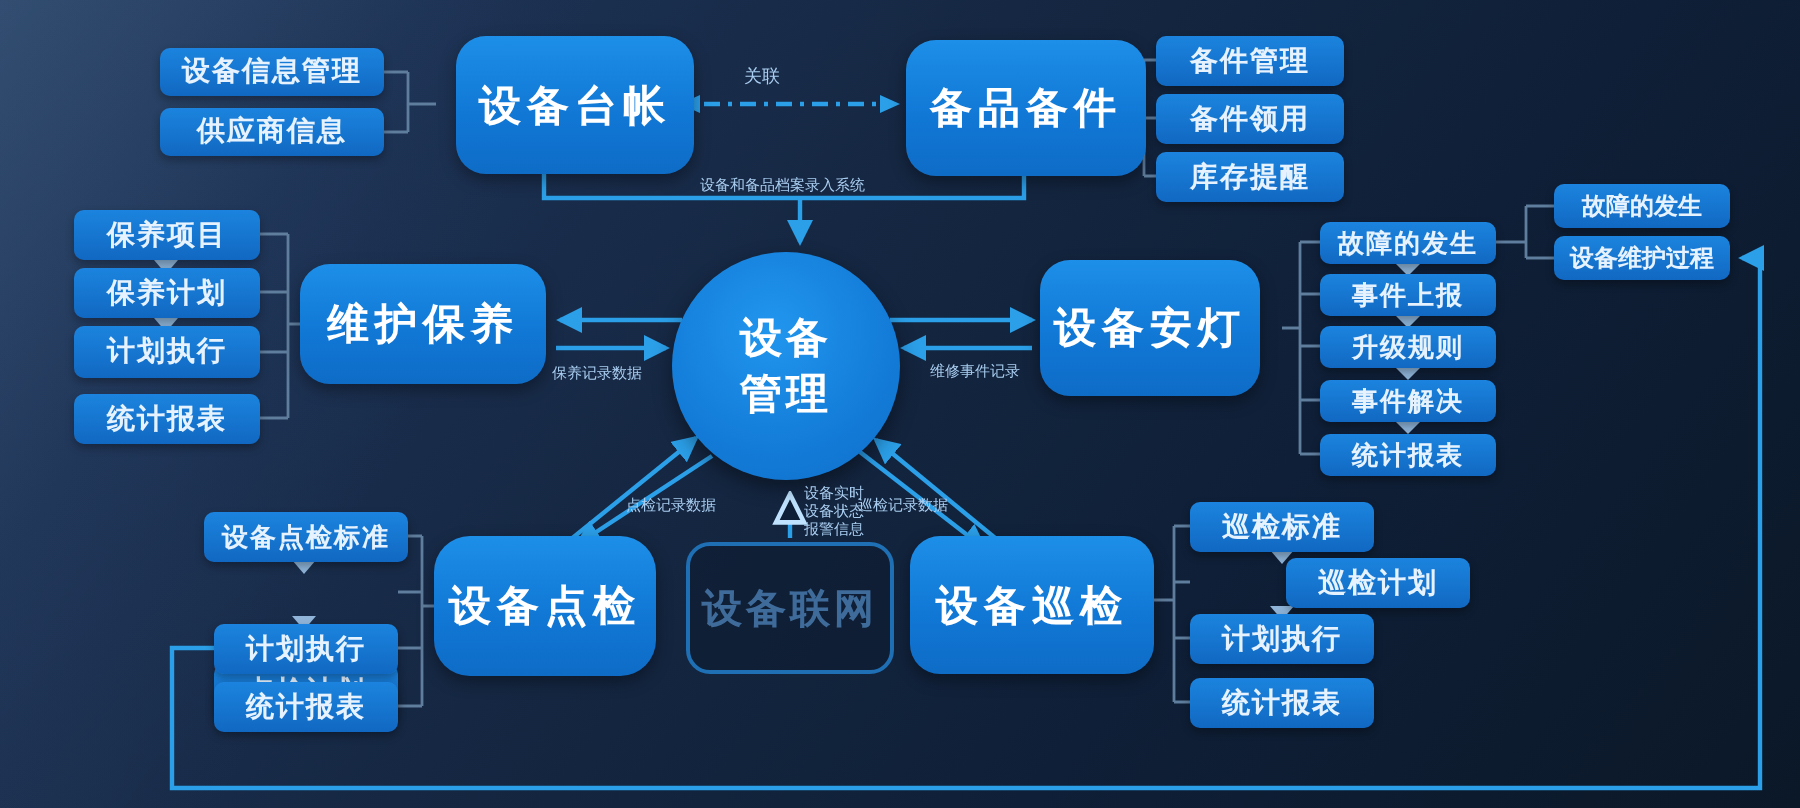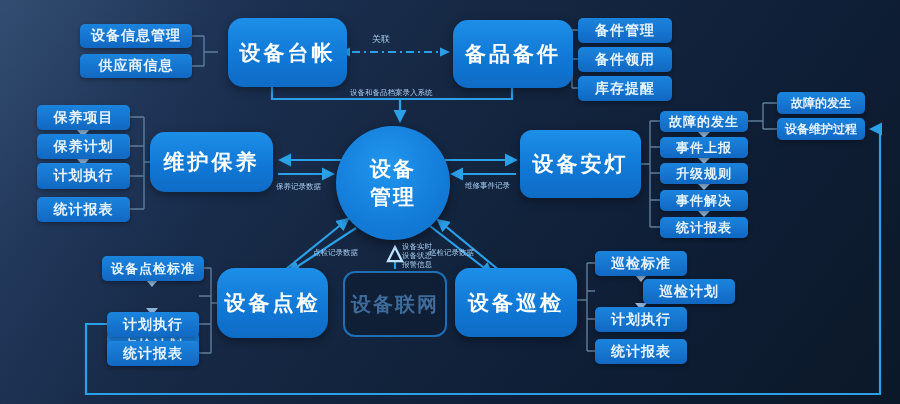--- a/index.html
+++ b/index.html
@@ -100,21 +100,21 @@
     </g>
   </svg>
 
   <div class="node" style="left:228px;top:18px;width:119px;height:69px;">设备台帐</div>
   <div class="node" style="left:453px;top:20px;width:120px;height:68px;">备品备件</div>
   <div class="node" style="left:150px;top:132px;width:123px;height:60px;">维护保养</div>
   <div class="node circle" style="left:336px;top:126px;width:114px;height:114px;">
     <span>设备</span>
     <span>管理</span>
   </div>
-  <div class="node" style="left:520px;top:130px;width:121px;height:68px;border-radius:12px;">设备安灯</div>
+  <div class="node" style="left:520px;top:130px;width:110px;height:68px;">设备安灯</div>
   <div class="node" style="left:217px;top:268px;width:111px;height:70px;border-radius:18px;">设备点检</div>
   <div class="node network" style="left:343px;top:271px;width:104px;height:66px;">设备联网</div>
   <div class="node" style="left:455px;top:268px;width:122px;height:69px;">设备巡检</div>
 
   <div class="smallbox" style="left:80px;top:24px;width:112px;height:24px;">设备信息管理</div>
   <div class="smallbox" style="left:80px;top:54px;width:112px;height:24px;">供应商信息</div>
 
   <div class="smallbox" style="left:578px;top:18px;width:94px;height:25px;">备件管理</div>
   <div class="smallbox" style="left:578px;top:47px;width:94px;height:25px;">备件领用</div>
   <div class="smallbox" style="left:578px;top:76px;width:94px;height:25px;">库存提醒</div>

